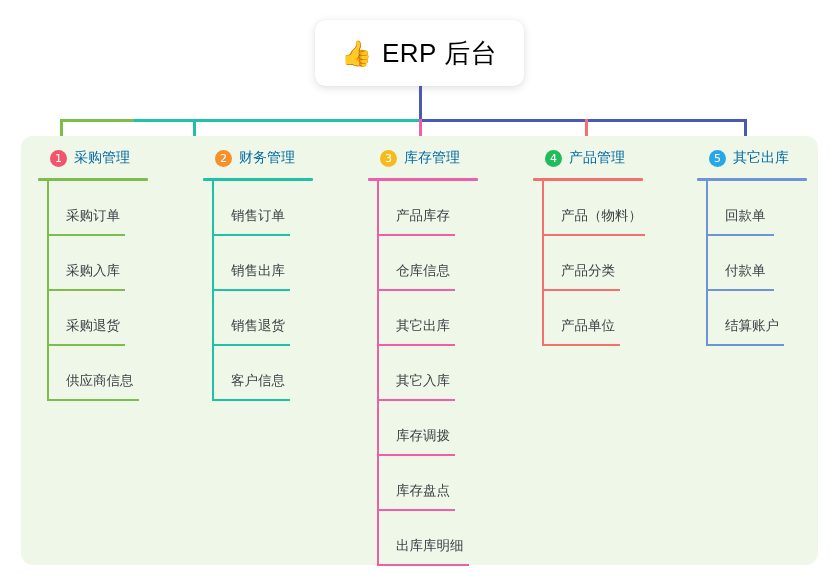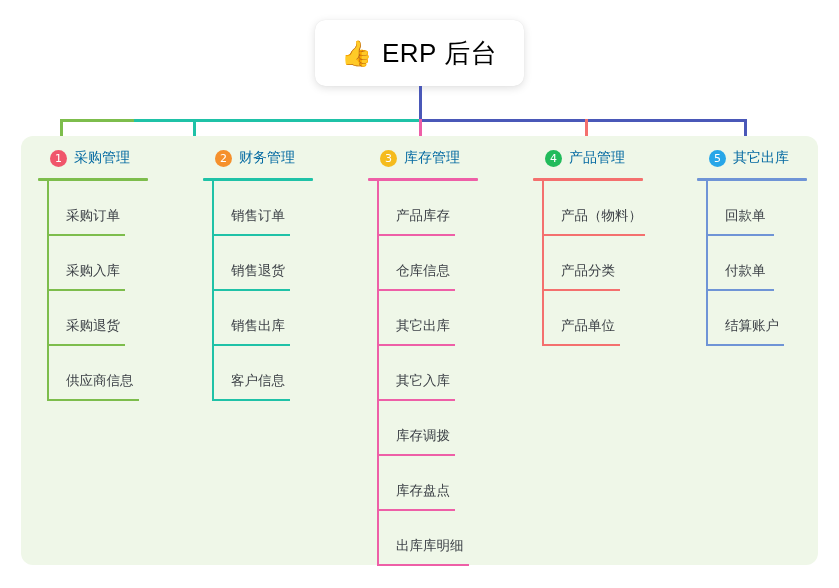--- a/index.html
+++ b/index.html
@@ -186,25 +186,25 @@
           <span class="col-title">财务管理</span>
         </div>
         <div class="head-rule" style="width: 110px; background: rgb(31, 194, 167);"></div>
         <div class="col-body">
           <div class="spine" style="background: rgb(31, 194, 167); height: 220px;"></div>
           <div class="item">
             <span class="item-label">销售订单</span>
             <div class="item-rule" style="width: 78px; background: rgb(31, 194, 167);"></div>
           </div>
           <div class="item">
+            <span class="item-label">销售出库</span>
+            <div class="item-rule" style="width: 78px; background: rgb(31, 194, 167);"></div>
+          </div>
+          <div class="item">
             <span class="item-label">销售退货</span>
-            <div class="item-rule" style="width: 78px; background: rgb(31, 194, 167);"></div>
-          </div>
-          <div class="item">
-            <span class="item-label">销售出库</span>
             <div class="item-rule" style="width: 78px; background: rgb(31, 194, 167);"></div>
           </div>
           <div class="item">
             <span class="item-label">客户信息</span>
             <div class="item-rule" style="width: 78px; background: rgb(31, 194, 167);"></div>
           </div>
         </div>
       </div>
       <div class="col" style="left: 368px;">
         <div class="col-head">

